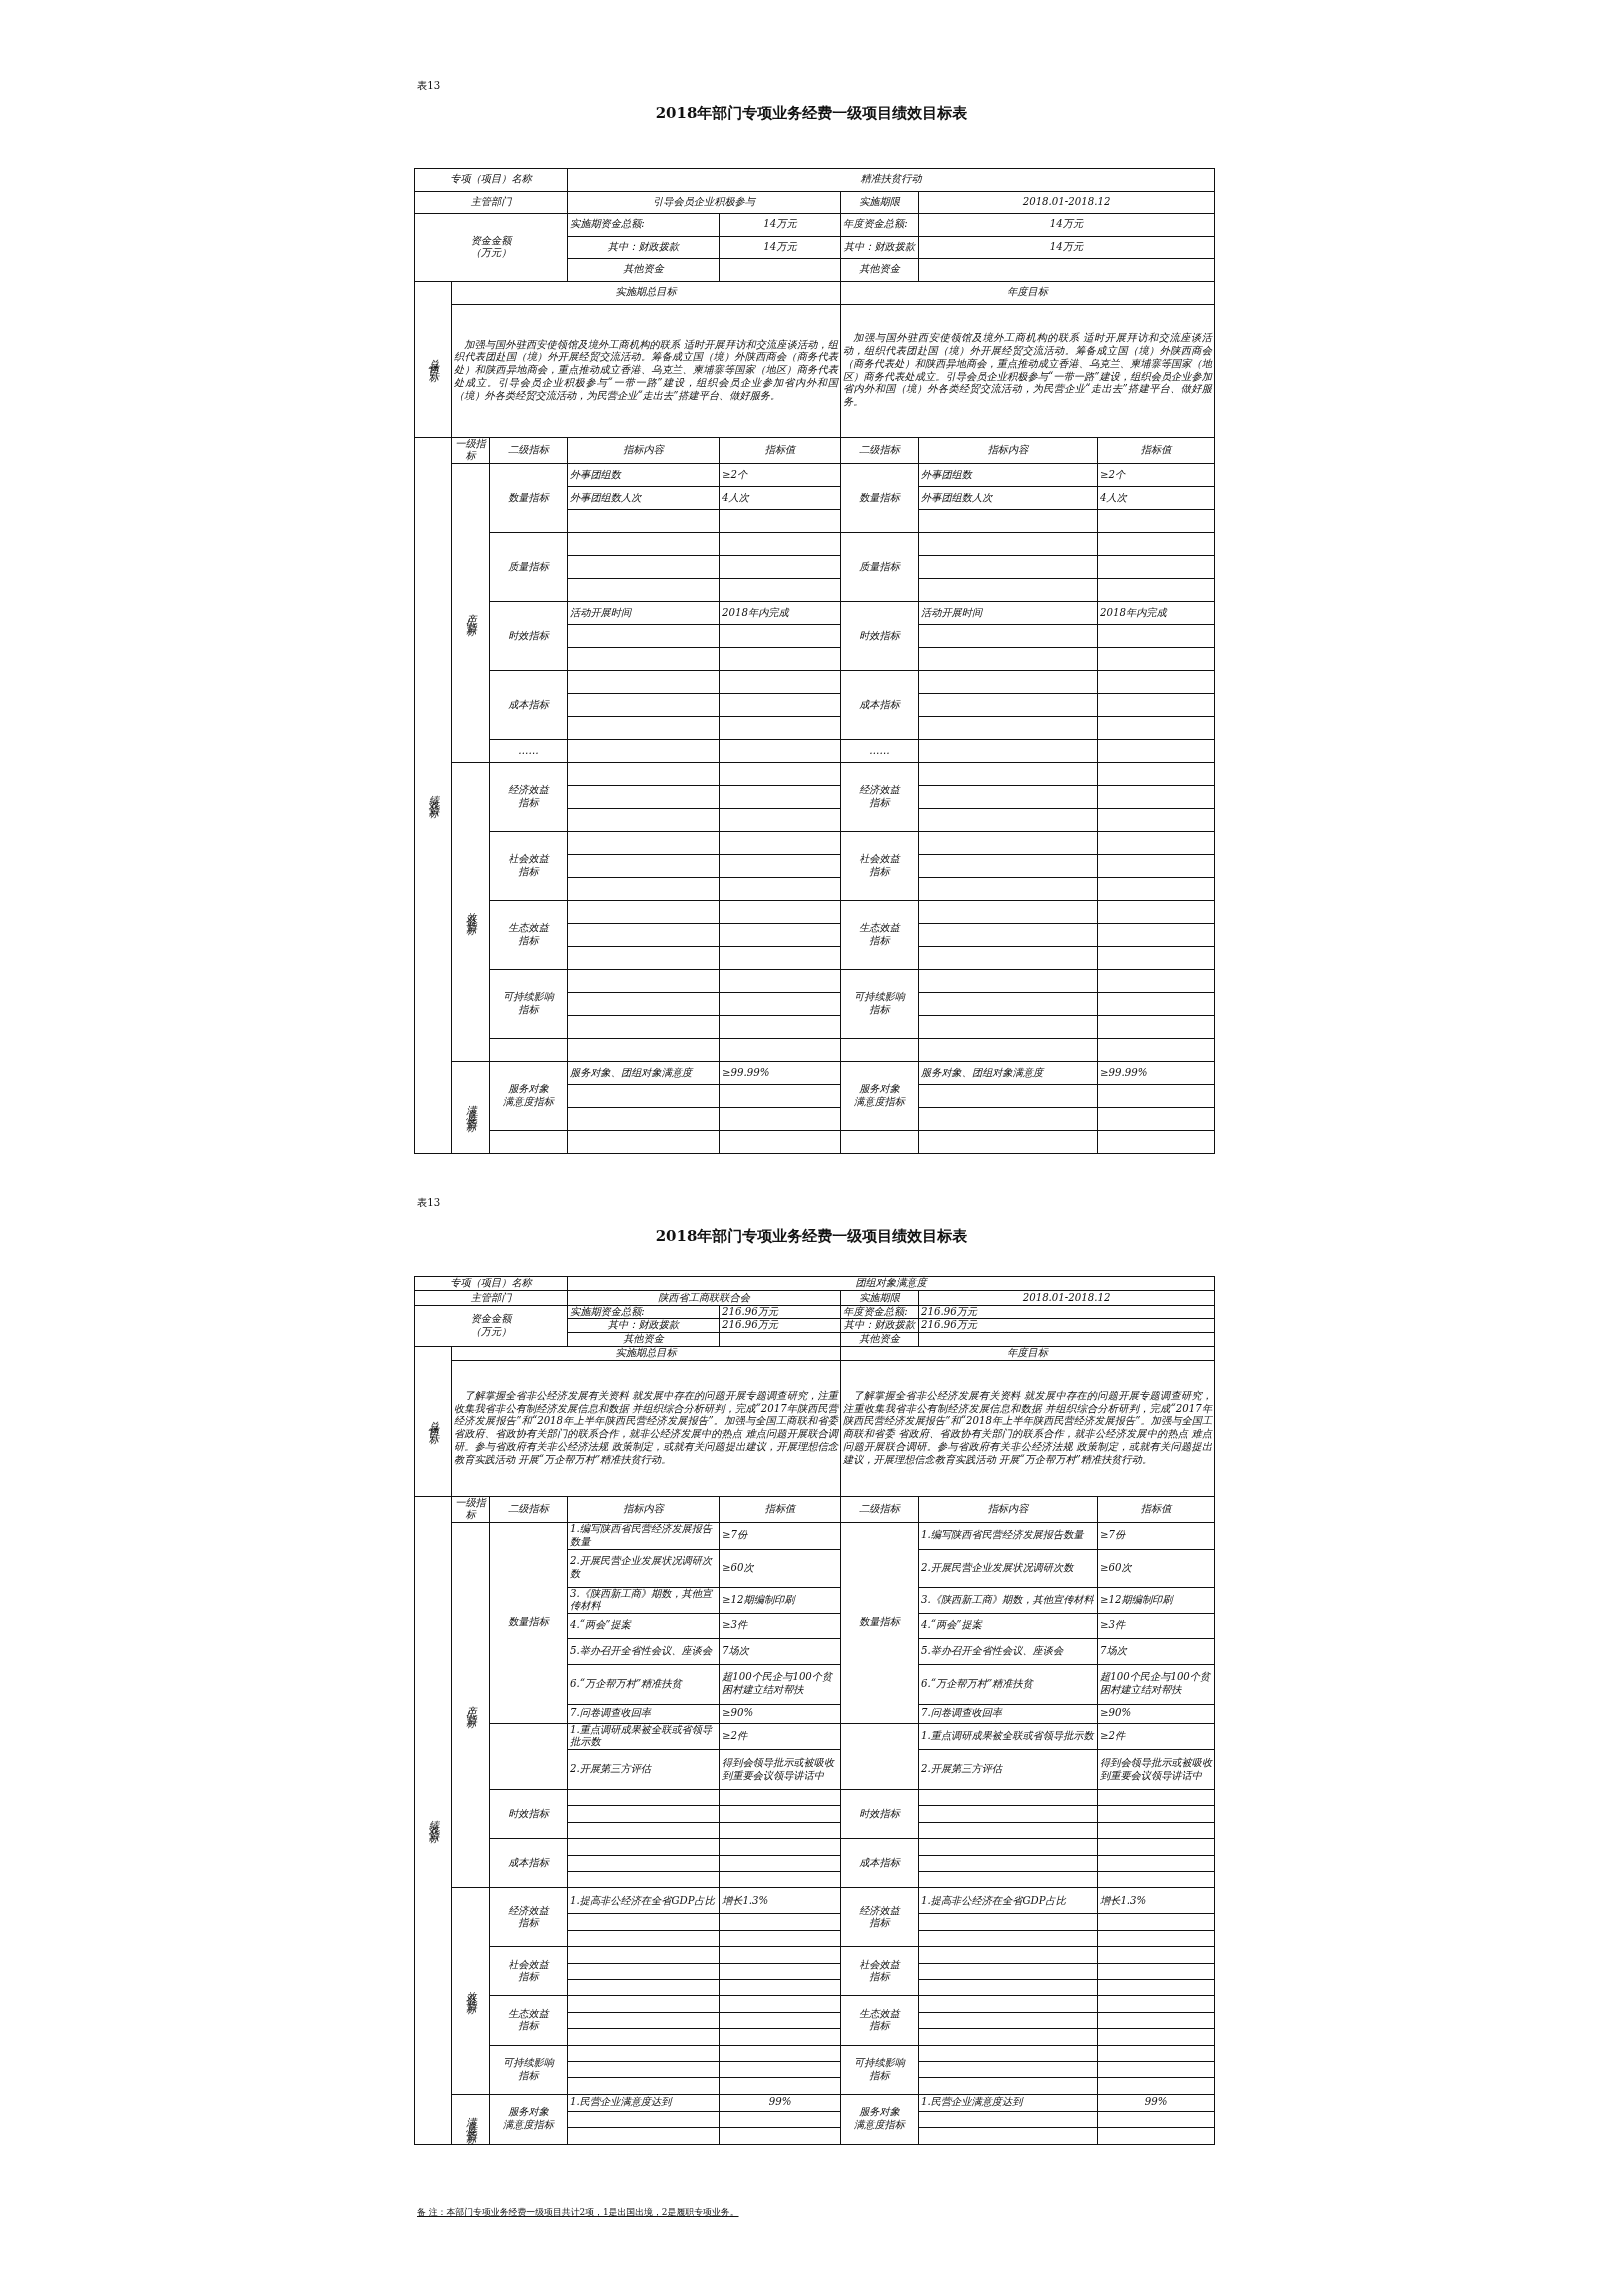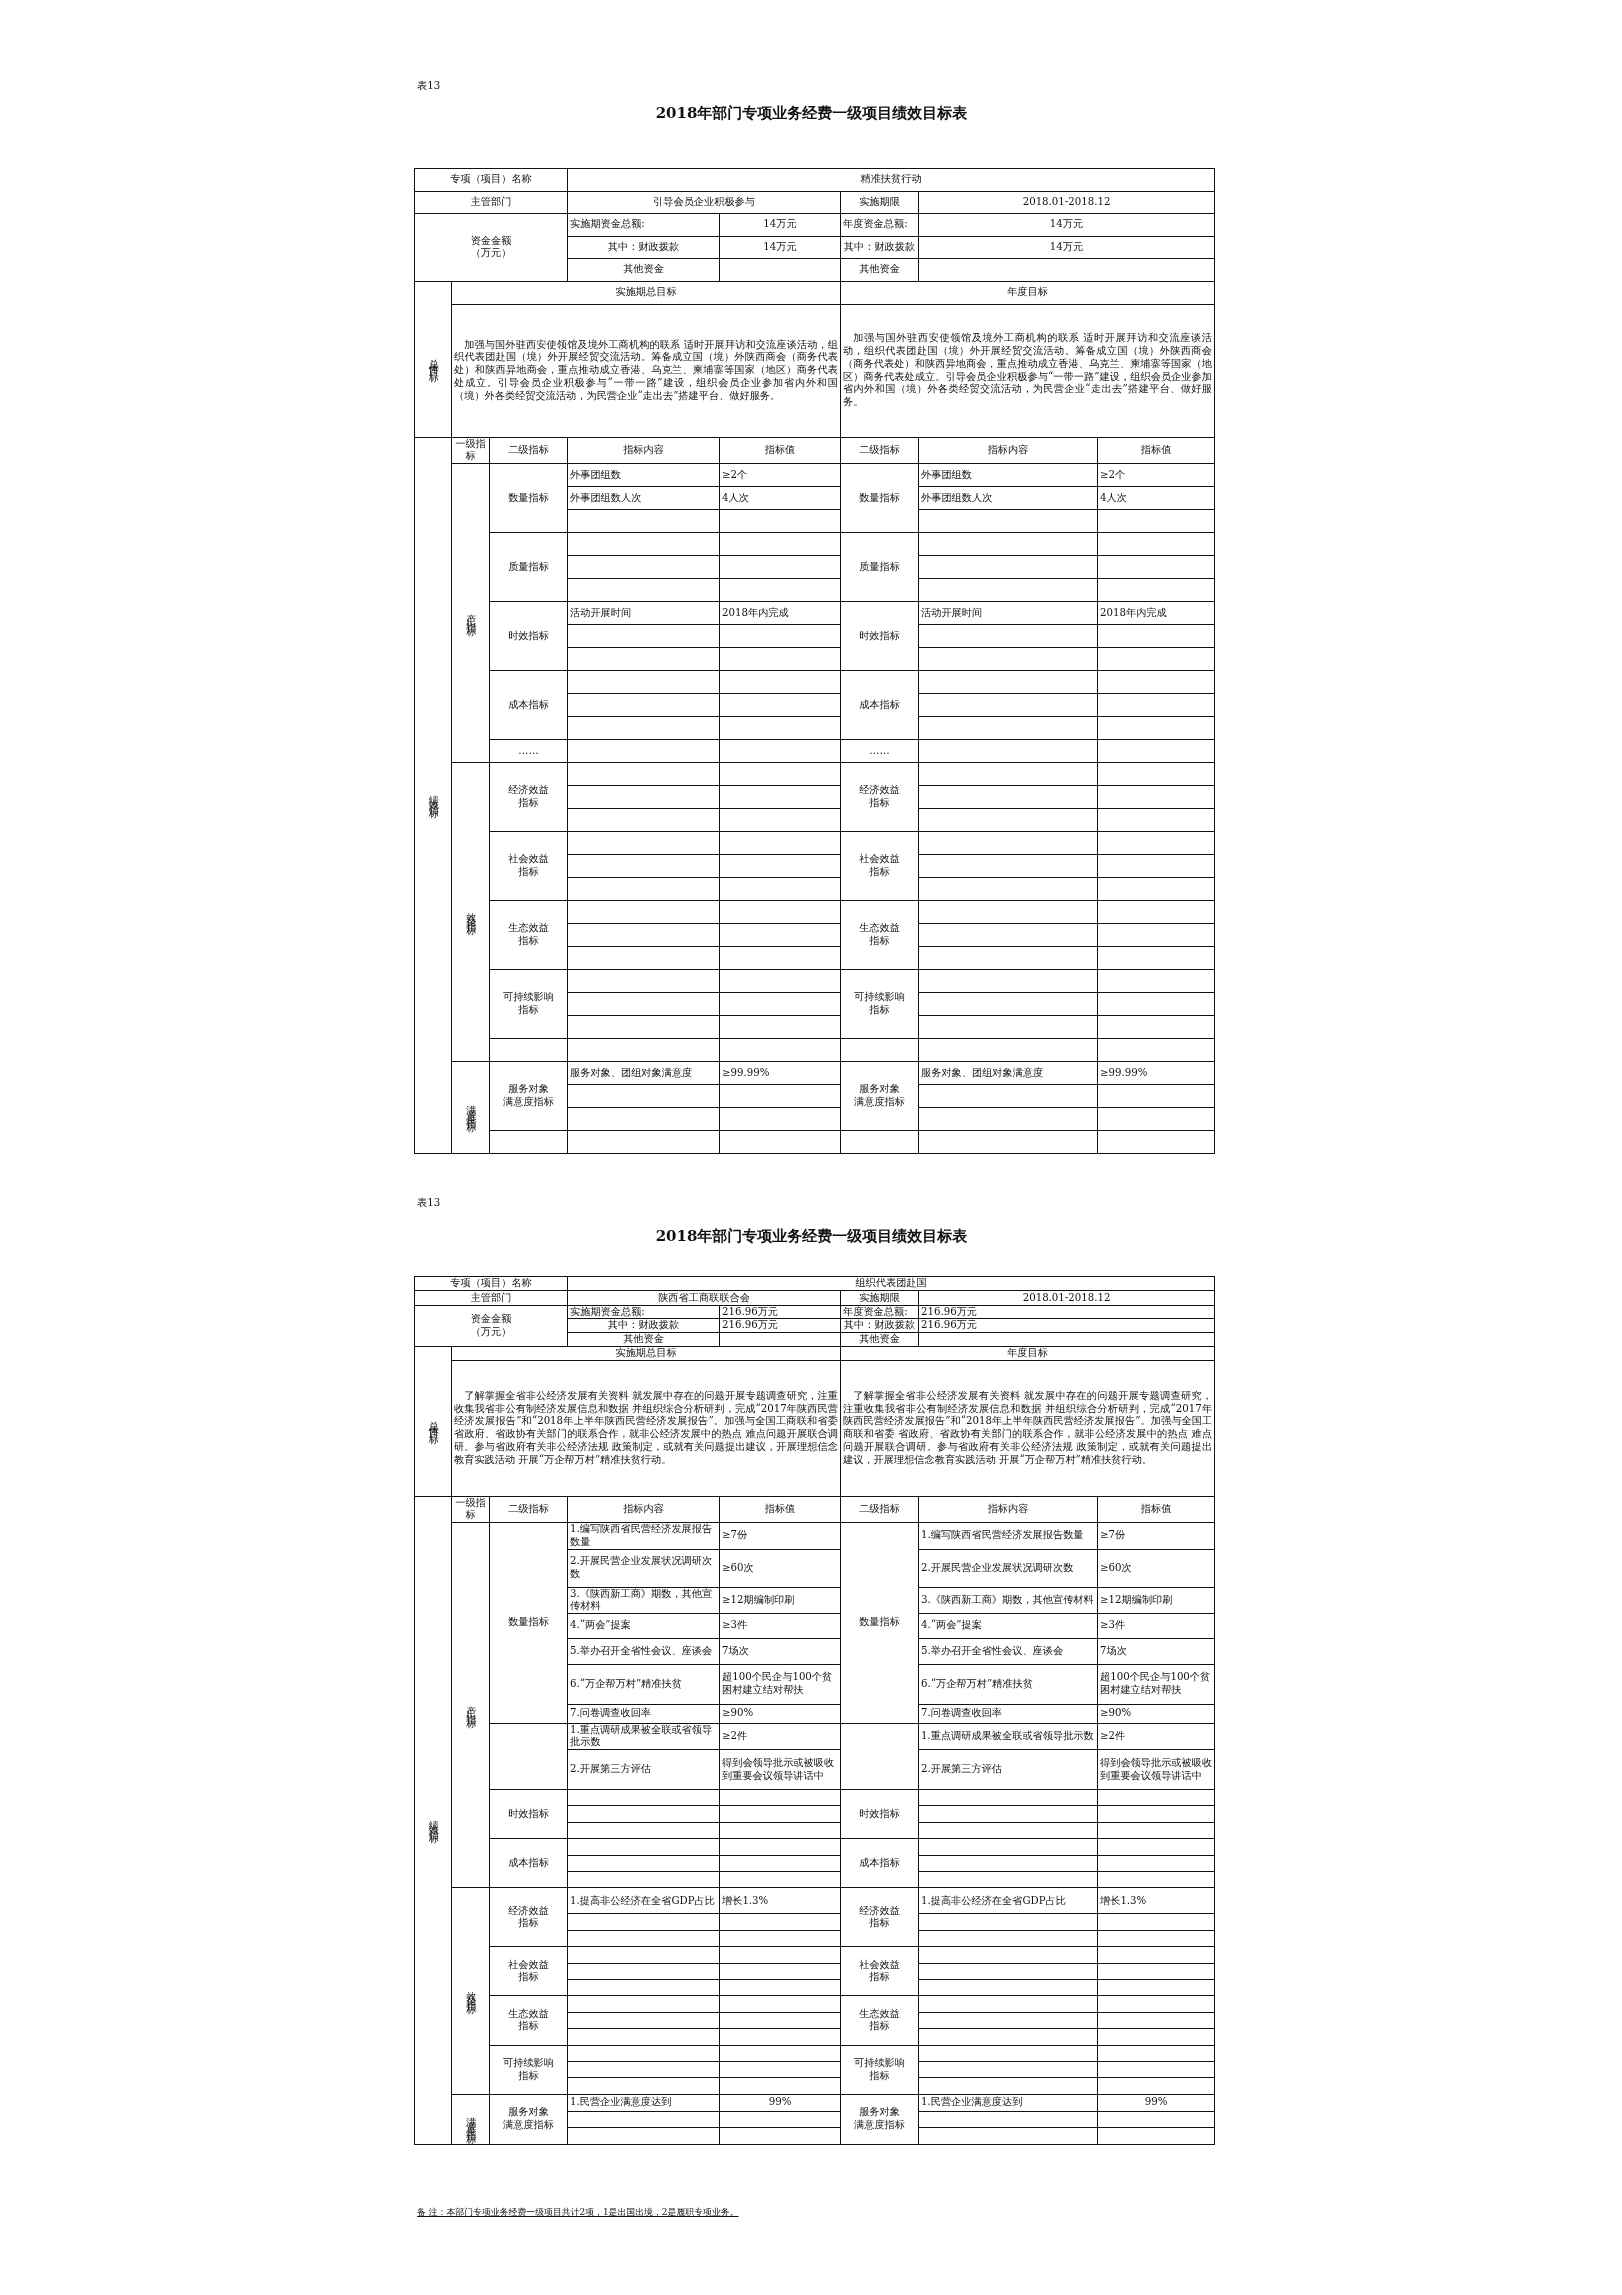--- a/index.html
+++ b/index.html
@@ -1,19 +1,19 @@
 <!DOCTYPE html>
 <html style="font-size:11px"><head>
 <meta charset="utf-8">
 <style>
   html, body { margin:0; padding:0; background:#ffffff; }
   body { width:1623px; height:2295px; position:relative; font-family:"DejaVu Serif","Liberation Serif",serif; color:#111; }
   .tag { position:absolute; left:417px; font-size:10.2px; }
   .title { position:absolute; left:0; width:1623px; text-align:center; font-weight:bold; font-size:15px; }
-  table.perf { position:absolute; left:414px; width:793px; border-collapse:collapse; table-layout:fixed; }
+  table.perf { position:absolute; left:414px; width:793px; border-collapse:collapse; table-layout:fixed;font-style:italic; }
   table.perf td { border:1.4px solid #111; padding:0 2px; font-size:10.2px; line-height:1.25; vertical-align:middle; overflow:hidden; }
   .c { text-align:center; }
   .l { text-align:left; }
   .vert { text-align:center; writing-mode:vertical-rl; text-orientation:upright; letter-spacing:4.1px; margin:0 auto; }
   .vcell { text-align:center; }
   .small { font-size:8.2px; line-height:1.1; }
   .para { text-indent:1em; text-align:justify; padding:2.7px; vertical-align:middle; }
   .t2 td { font-size:9.5px; line-height:1.2; }
   .note { position:absolute; left:417px; font-size:8.9px; }
 </style>
@@ -322,21 +322,21 @@
       <col style="width: 78px;">
       <col style="width: 152px;">
       <col style="width: 121px;">
       <col style="width: 78px;">
       <col style="width: 179px;">
       <col style="width: 117px;">
     </colgroup>
     <tbody>
       <tr style="height: 14.3px;">
         <td colspan="3" class="c">专项（项目）名称</td>
-        <td colspan="5" class="c">组织代表团赴国</td>
+        <td colspan="5" class="c">团组对象满意度</td>
       </tr>
       <tr style="height: 14.3px;">
         <td colspan="3" class="c">主管部门</td>
         <td colspan="2" class="c">陕西省工商联联合会</td>
         <td class="c">实施期限</td>
         <td colspan="2" class="c">2018.01-2018.12</td>
       </tr>
       <tr style="height: 13.6px;">
         <td colspan="3" rowspan="3" class="c" style="white-space: pre-line;">资金金额
 （万元）</td>

